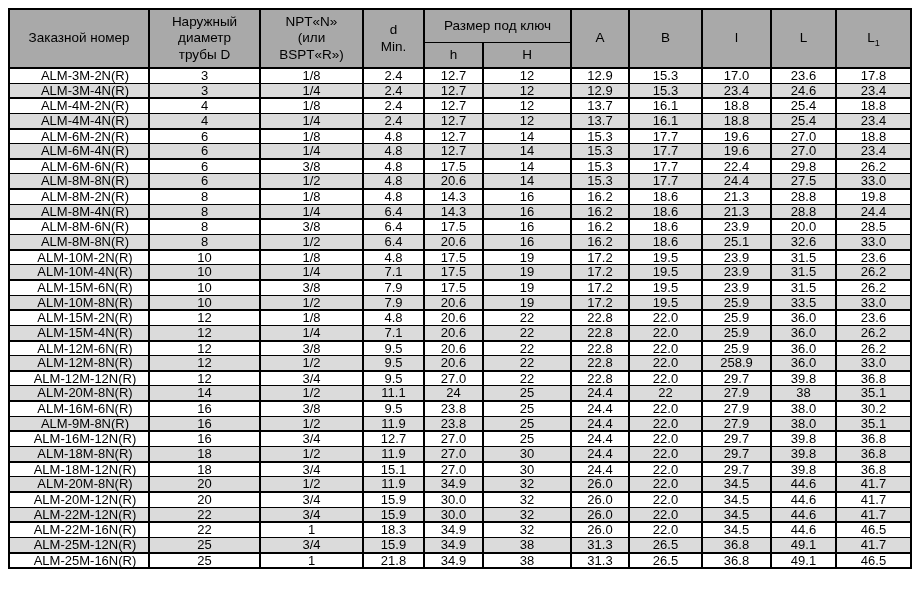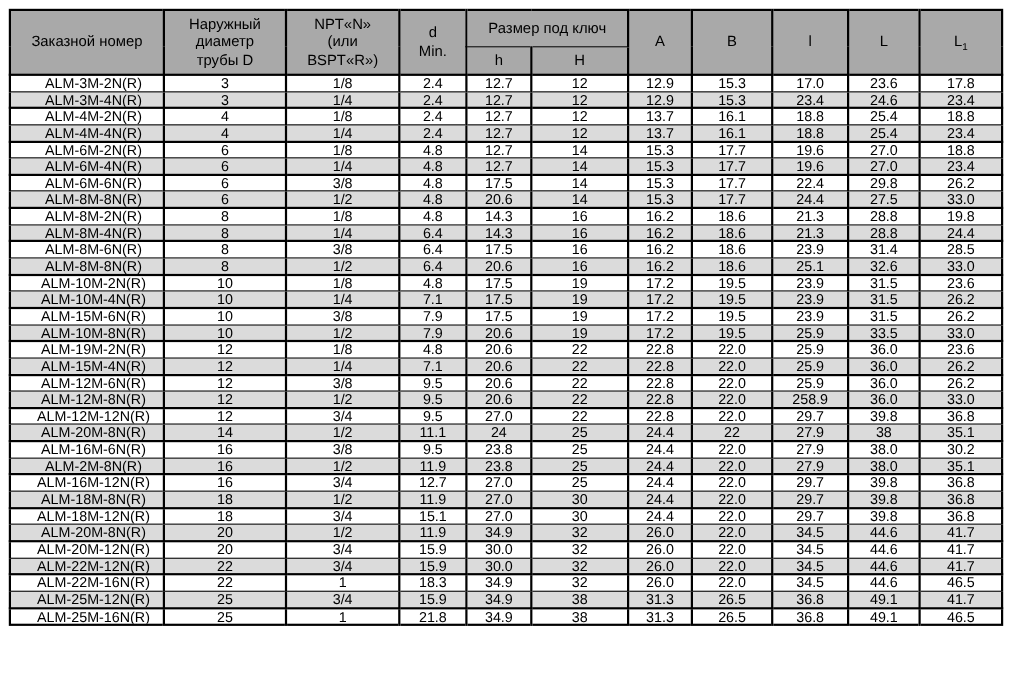--- a/index.html
+++ b/index.html
@@ -243,21 +243,21 @@
         <tr>
           <td class="cell-order">ALM-8M-6N(R)</td>
           <td>8</td>
           <td>3/8</td>
           <td>6.4</td>
           <td>17.5</td>
           <td>16</td>
           <td>16.2</td>
           <td>18.6</td>
           <td>23.9</td>
-          <td>31.4</td>
+          <td>20.0</td>
           <td>28.5</td>
         </tr>
         <tr>
           <td class="cell-order">ALM-8M-8N(R)</td>
           <td>8</td>
           <td>1/2</td>
           <td>6.4</td>
           <td>20.6</td>
           <td>16</td>
           <td>16.2</td>
@@ -312,21 +312,21 @@
           <td>7.9</td>
           <td>20.6</td>
           <td>19</td>
           <td>17.2</td>
           <td>19.5</td>
           <td>25.9</td>
           <td>33.5</td>
           <td>33.0</td>
         </tr>
         <tr>
-          <td class="cell-order">ALM-19M-2N(R)</td>
+          <td class="cell-order">ALM-15M-2N(R)</td>
           <td>12</td>
           <td>1/8</td>
           <td>4.8</td>
           <td>20.6</td>
           <td>22</td>
           <td>22.8</td>
           <td>22.0</td>
           <td>25.9</td>
           <td>36.0</td>
           <td>23.6</td>
@@ -403,21 +403,21 @@
           <td>9.5</td>
           <td>23.8</td>
           <td>25</td>
           <td>24.4</td>
           <td>22.0</td>
           <td>27.9</td>
           <td>38.0</td>
           <td>30.2</td>
         </tr>
         <tr>
-          <td class="cell-order">ALM-2M-8N(R)</td>
+          <td class="cell-order">ALM-9M-8N(R)</td>
           <td>16</td>
           <td>1/2</td>
           <td>11.9</td>
           <td>23.8</td>
           <td>25</td>
           <td>24.4</td>
           <td>22.0</td>
           <td>27.9</td>
           <td>38.0</td>
           <td>35.1</td>

